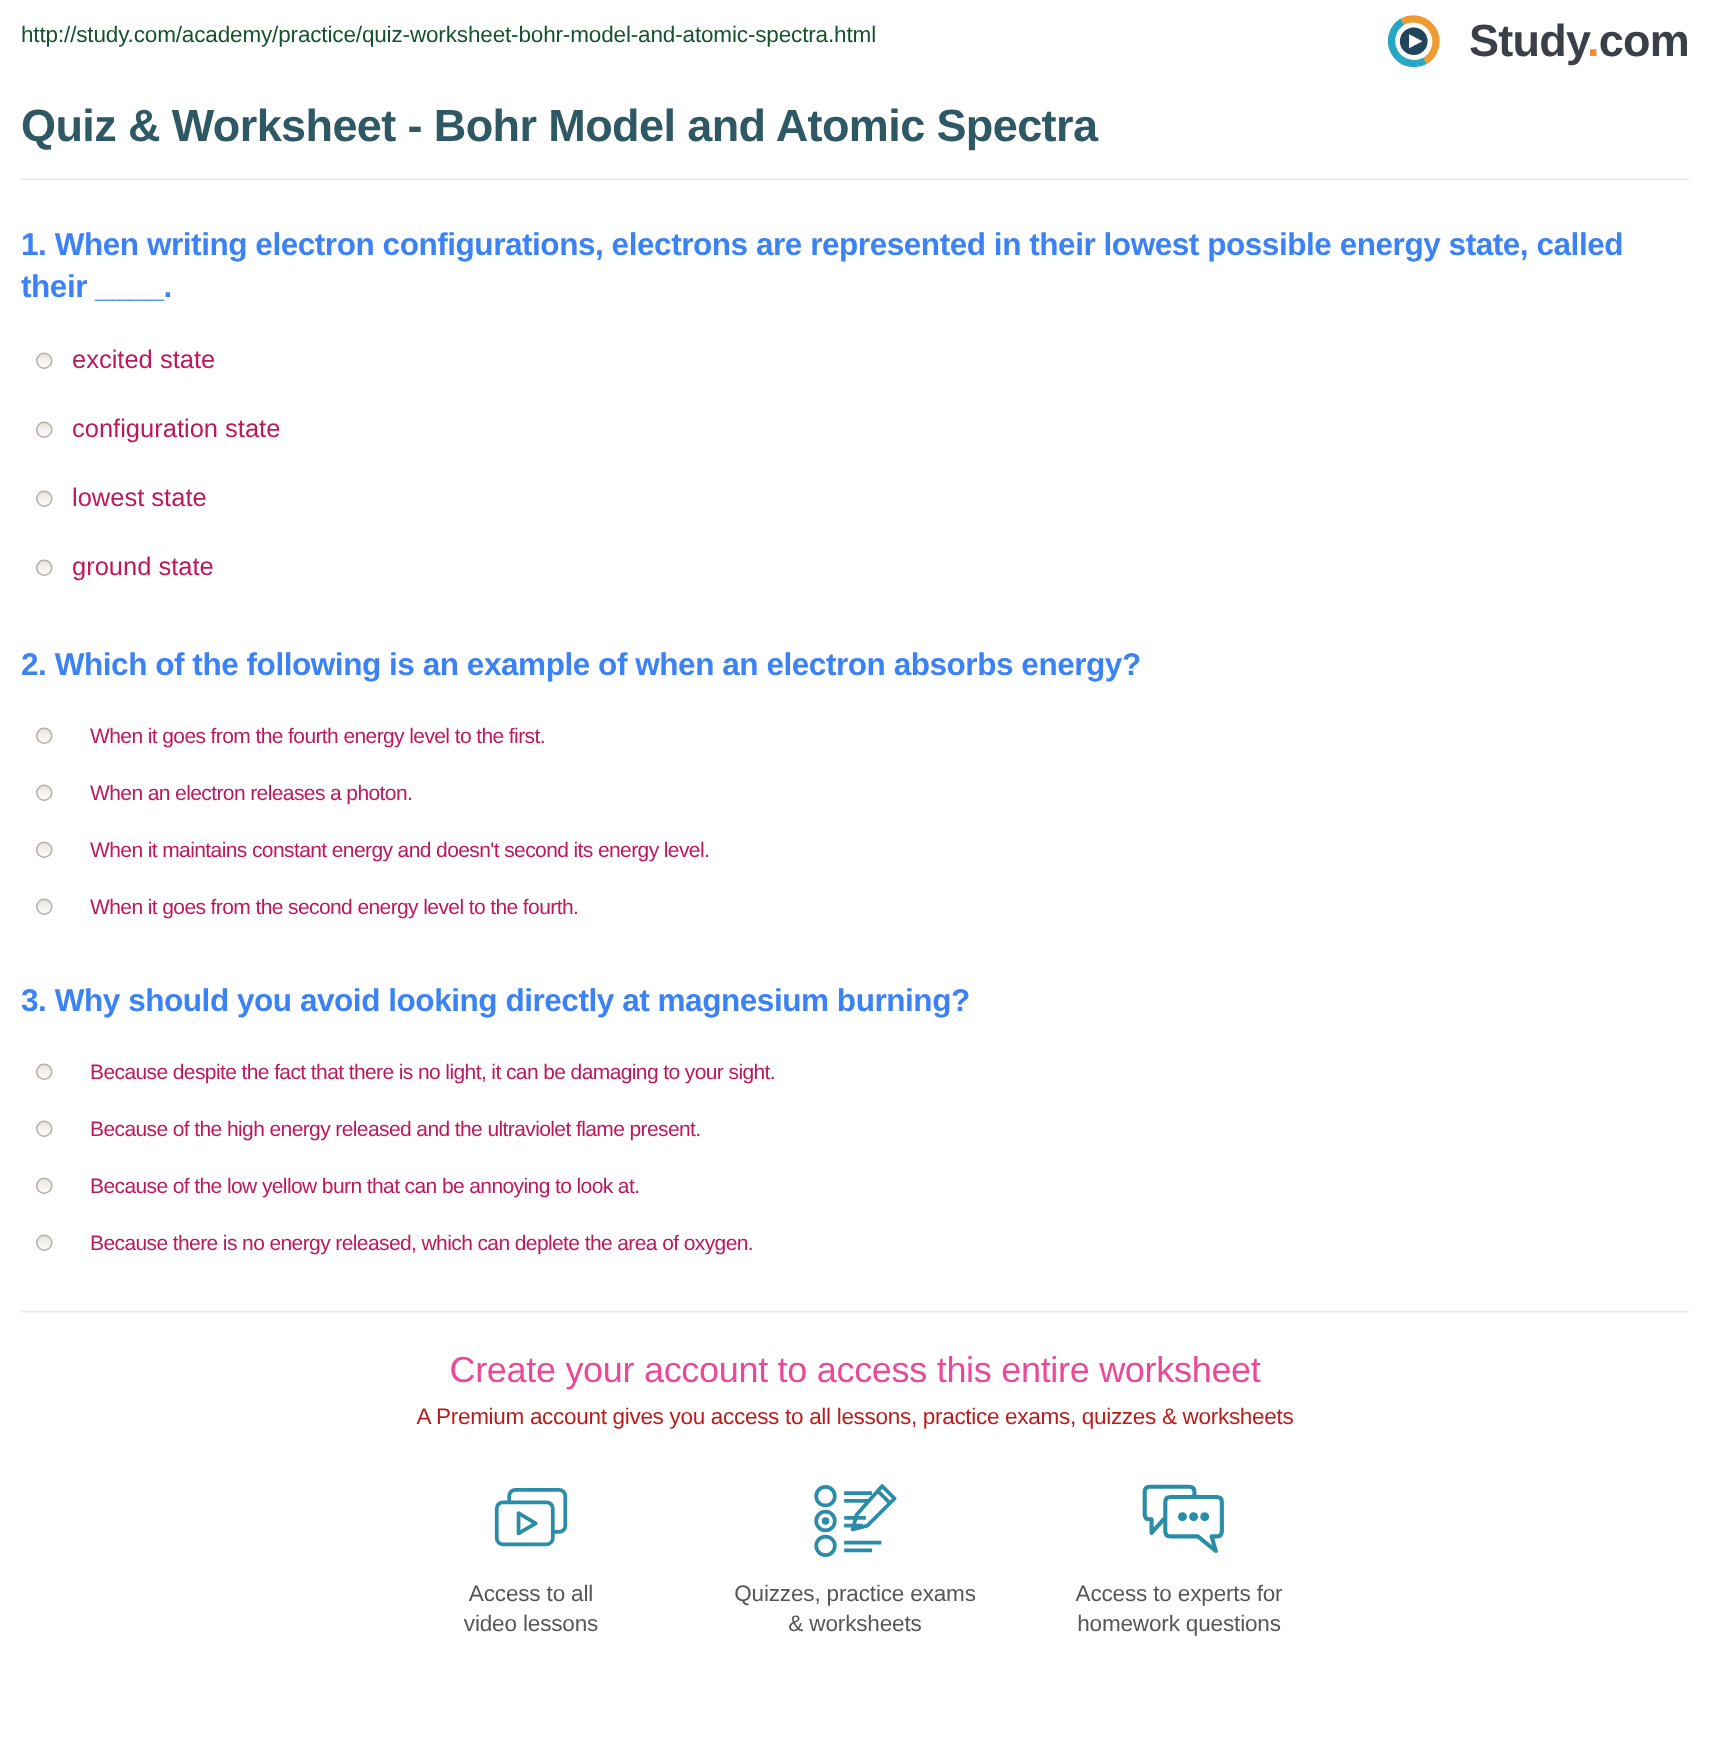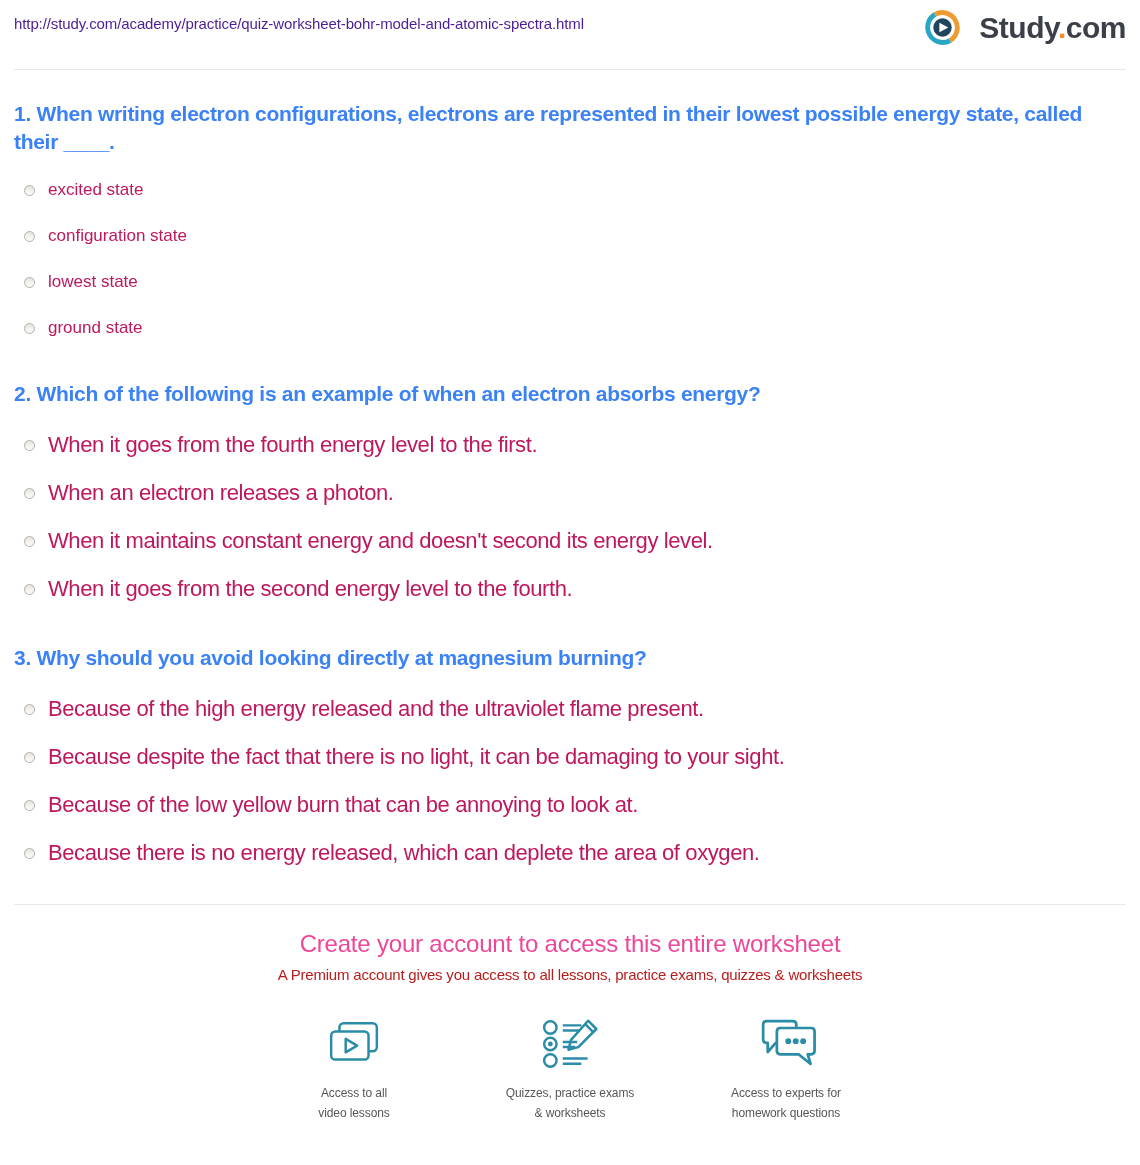--- a/index.html
+++ b/index.html
@@ -6,21 +6,21 @@
   html, body { margin: 0; padding: 0; background: #ffffff; }
   body {
     font-family: "Liberation Sans", sans-serif;
     color: #575757;
     width: 1140px;
   }
   .page { width: 1140px; padding: 0 14px 28px 14px; }
 
   
   .header { display: flex; justify-content: space-between; align-items: flex-start; padding-top: 10px; height: 52px; }
-  .url-text { font-size: 15px; color: #4c1d95; padding-top: 5px; letter-spacing: -0.1px; }
+  .url-text { font-size: 15px; color: #14532d; padding-top: 5px; letter-spacing: -0.1px; }
   .logo { display: flex; align-items: center; gap: 19px; cursor: pointer; }
   .logo-text { font-size: 30px; font-weight: 700; color: #3a3f48; letter-spacing: -0.5px; }
   .logo-dot { color: #ef8d2f; }
 
   
   h1.page-title {
     margin: 16px 0 0 0;
     font-size: 30px;
     font-weight: 700;
     color: #2e5964;
@@ -45,41 +45,41 @@
   .options.tight .option-row { margin-bottom: 22px; }
   .option-row:last-child { margin-bottom: 0; }
   .radio {
     width: 11px; height: 11px; flex: none;
     border-radius: 50%;
     border: 1px solid #b5b0a8;
     background: linear-gradient(180deg, #e7e4df 0%, #faf9f7 80%);
     display: inline-block;
   }
   .option-label { font-size: 17px; color: #be185d; }
-  .options.tight .option-label { font-size: 22px; letter-spacing: -0.4px; }
+  .options.tight .option-label { font-size: 14px; letter-spacing: -0.4px; margin-left: 12px; }
 
   
   .cta-rule { border: none; border-top: 1px solid #e9e9e9; margin: 38px 0 0 0; }
 
   
   .cta { text-align: center; }
   .cta-heading {
     margin: 25px 0 0 0;
     font-size: 24px;
     font-weight: 400;
     color: #ec4899;
     letter-spacing: -0.2px;
     cursor: pointer;
   }
   .cta-sub { margin: 8px 0 0 0; font-size: 15px; color: #b91c1c; letter-spacing: -0.2px; }
 
   .features { display: flex; justify-content: center; gap: 16px; margin-top: 30px; }
   .feature { width: 200px; text-align: center; }
   .feature-icon { height: 62px; display: flex; align-items: center; justify-content: center; }
-  .feature-label { margin-top: 8px; font-size: 12px; color: #565656; line-height: 20px; letter-spacing: -0.1px; }
+  .feature-label { margin-top: 8px; font-size: 15px; color: #565656; line-height: 20px; letter-spacing: -0.1px; }
 
   svg { display: block; }
 </style>
 </head>
 <body>
 
 <div class="page">
 
   <div class="header">
     <div class="url-text">http://study.com/academy/practice/quiz-worksheet-bohr-model-and-atomic-spectra.html</div>
@@ -89,20 +89,21 @@
           <path d="M10.25 4.58 A15.5 15.5 0 0 1 25.75 31.42" stroke="#ef9b33" stroke-width="5" fill="none"></path>
           <path d="M25.75 31.42 A15.5 15.5 0 0 1 10.25 4.58" stroke="#28a7c4" stroke-width="5" fill="none"></path>
           <circle cx="18" cy="18" r="9.5" fill="#20455c"></circle>
           <path d="M14.8 13.2 L24 18 L14.8 22.8 Z" fill="#ffffff"></path>
         </svg>
       </span>
       <span class="logo-text"><span>Study</span><span class="logo-dot">.</span><span>com</span></span>
     </div>
   </div>
 
+  <h1 class="page-title">Quiz &amp; Worksheet - Bohr Model and Atomic Spectra</h1>
   <hr class="title-rule">
 
   <div class="question">
     <h2><span>1.</span> <span>When writing electron configurations, electrons are represented in their lowest possible energy state, called their ____.</span></h2>
     <div class="options">
       <div class="option-row">
         <span class="radio"></span>
         <span class="option-label">excited state</span>
       </div>
       <div class="option-row">
@@ -140,25 +141,25 @@
         <span class="option-label">When it goes from the second energy level to the fourth.</span>
       </div>
     </div>
   </div>
 
   <div class="question">
     <h2><span>3.</span> <span>Why should you avoid looking directly at magnesium burning?</span></h2>
     <div class="options tight">
       <div class="option-row">
         <span class="radio"></span>
+        <span class="option-label">Because despite the fact that there is no light, it can be damaging to your sight.</span>
+      </div>
+      <div class="option-row">
+        <span class="radio"></span>
         <span class="option-label">Because of the high energy released and the ultraviolet flame present.</span>
-      </div>
-      <div class="option-row">
-        <span class="radio"></span>
-        <span class="option-label">Because despite the fact that there is no light, it can be damaging to your sight.</span>
       </div>
       <div class="option-row">
         <span class="radio"></span>
         <span class="option-label">Because of the low yellow burn that can be annoying to look at.</span>
       </div>
       <div class="option-row">
         <span class="radio"></span>
         <span class="option-label">Because there is no energy released, which can deplete the area of oxygen.</span>
       </div>
     </div>

